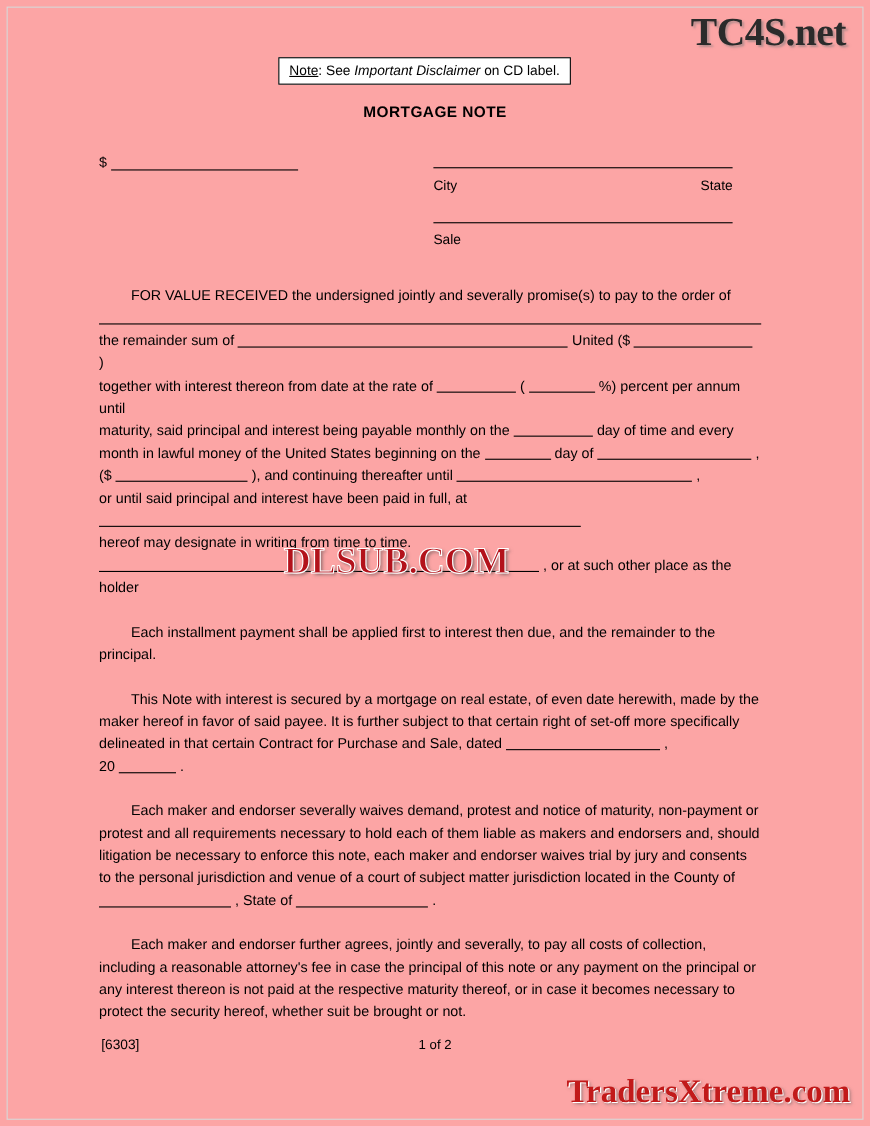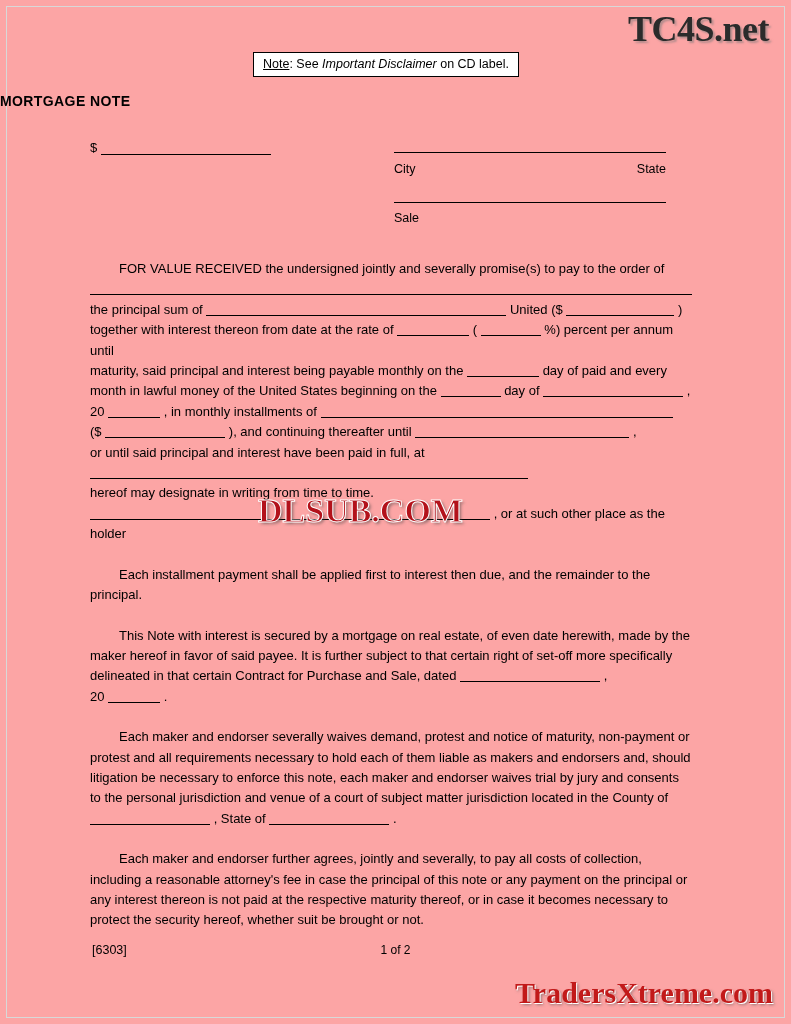--- a/index.html
+++ b/index.html
@@ -89,21 +89,21 @@
     background: #fff;
   }
   .disclaimer-box u { text-decoration: underline; }
   .disclaimer-box i { font-style: italic; }
 
   .doc-title {
     position: absolute;
     left: 0;
     top: 93px;
     width: 791px;
-    text-align: left;
+    text-align: center;
     font-size: 14px;
     font-weight: bold;
     letter-spacing: 0.4px;
   }
 
   .amount-line {
     position: absolute;
     left: 90px;
     top: 140px;
     font-size: 13px;
@@ -226,50 +226,44 @@
     <div class="date-rule"></div>
     <div class="date-label">Sale</div>
 
     <div class="body-text">
 
       <p class="indent">
         <span>FOR VALUE RECEIVED the undersigned jointly and severally promise(s) to pay to the order of</span>
       </p>
       <p><span class="b b14"></span></p>
       <p>
-        <span>the principal sum of</span>
+        <span>the remainder sum of</span>
         <span class="b b11"></span>
         <span>United ($</span>
         <span class="b b5"></span>
         <span>)</span>
       </p>
       <p>
         <span>together with interest thereon from date at the rate of</span>
         <span class="b b3"></span>
         <span>(</span>
         <span class="b b2"></span>
         <span>%) percent per annum until</span>
       </p>
       <p>
         <span>maturity, said principal and interest being payable monthly on the</span>
         <span class="b b3"></span>
-        <span>day of paid and every</span>
+        <span>day of time and every</span>
       </p>
       <p>
         <span>month in lawful money of the United States beginning on the</span>
         <span class="b b2"></span>
         <span>day of</span>
         <span class="b b7"></span>
         <span>,</span>
-      </p>
-      <p>
-        <span>20</span>
-        <span class="b b1"></span>
-        <span>, in monthly installments of</span>
-        <span class="b b12"></span>
       </p>
       <p>
         <span>($</span>
         <span class="b b6"></span>
         <span>), and continuing thereafter until</span>
         <span class="b b9"></span>
         <span>,</span>
       </p>
       <p>
         <span>or until said principal and interest have been paid in full, at</span>

